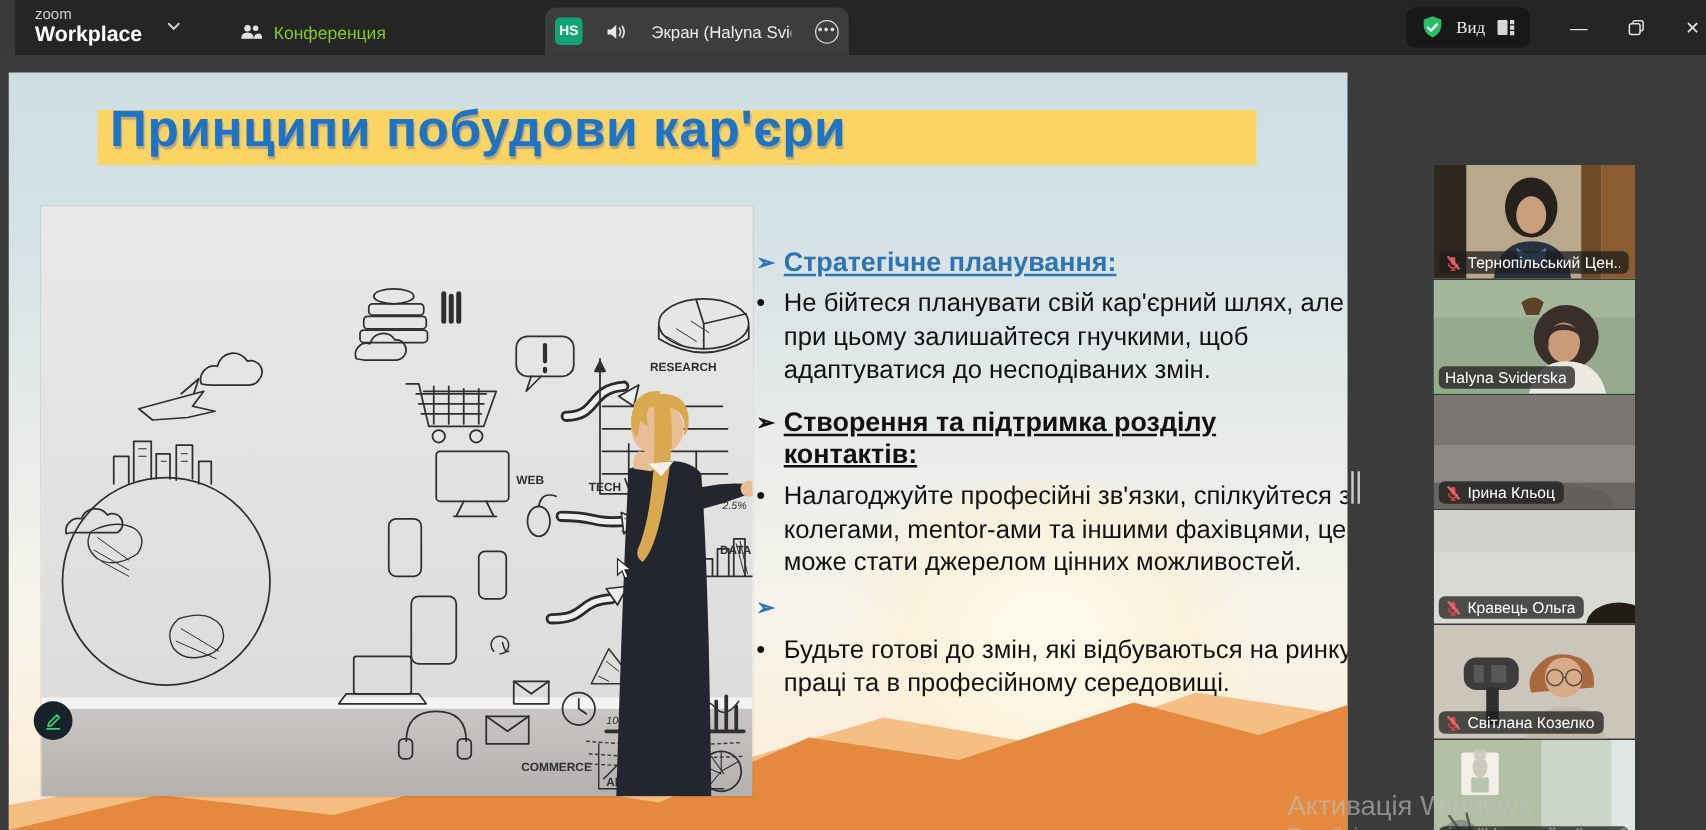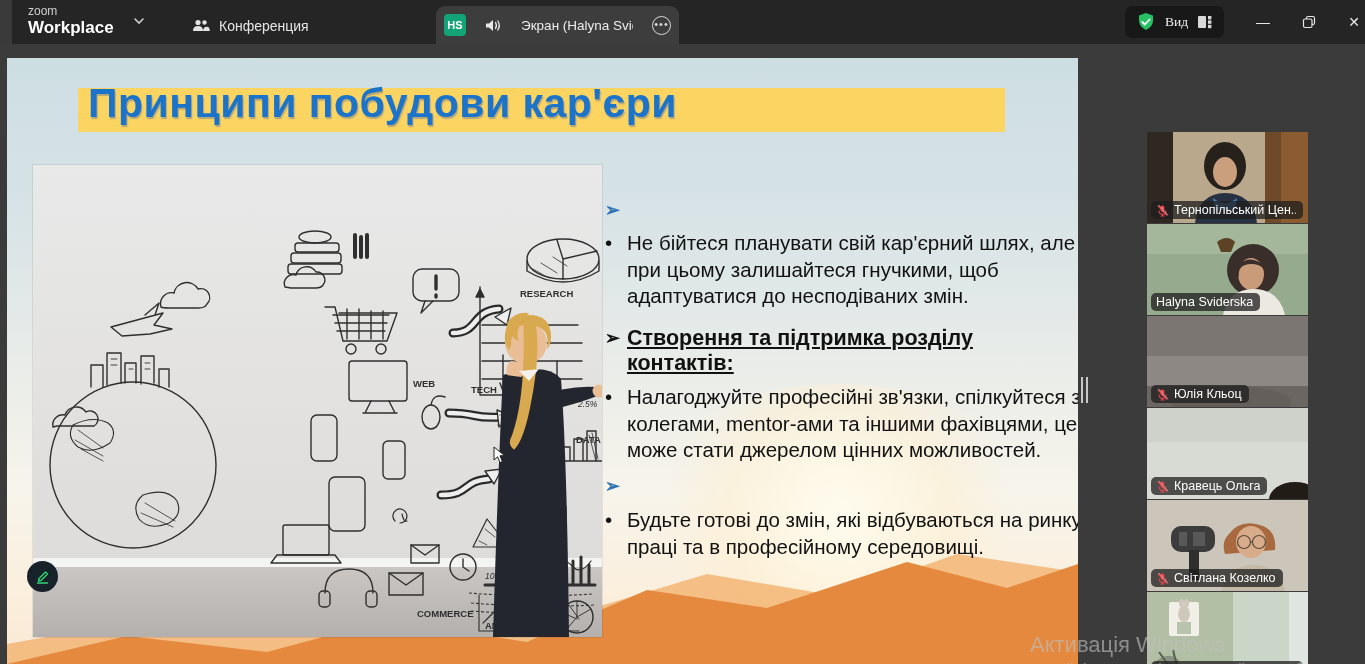--- a/index.html
+++ b/index.html
@@ -7,21 +7,21 @@
               font-family:"Liberation Sans", sans-serif; }
   #app { position:relative; width:1365px; height:664px; overflow:hidden; }
 
   
   .topbar { position:absolute; left:12px; top:0; width:1365px; height:44px; background:#252525; }
   .logo-block { position:absolute; left:16px; top:5px; color:#fff; cursor:default; }
   .logo-zoom { font-size:12px; color:#d0d0d0; line-height:13px; }
   .logo-workplace { font-size:17px; font-weight:bold; color:#ffffff; line-height:19px; }
   .logo-chevron { position:absolute; left:120px; top:14px; width:14px; height:14px; color:#cfcfcf; }
   .meeting-tab { position:absolute; left:170px; top:0; height:52px; display:flex; align-items:center; gap:9px;
-                 color:#e5e5e5; font-size:14px; padding:0 10px; }
+                 color:#84cc16; font-size:14px; padding:0 10px; }
   .share-tab { position:absolute; left:424px; top:6px; width:243px; height:38px; background:#3d3d3d;
                border-radius:9px 9px 0 0; display:flex; align-items:center; padding:0 8px; gap:19px; }
   .hs-avatar { width:22px; height:22px; border-radius:4px; background:#12a377; color:#fff; font-size:11px;
                font-weight:bold; display:flex; align-items:center; justify-content:center; flex:0 0 auto; }
   .share-tab-label { color:#ececec; font-size:13.5px; white-space:nowrap; overflow:hidden; flex:1; }
   .tab-more { width:19px; height:19px; border:1.4px solid #d9d9d9; border-radius:50%; color:#d9d9d9;
               font-size:11px; line-height:15px; text-align:center; letter-spacing:1px; flex:0 0 auto; }
   .view-pill { position:absolute; left:1113px; top:6px; height:32px; background:#181818; border-radius:7px;
                display:flex; align-items:center; gap:9px; padding:0 11px;font-family:Liberation Serif, serif; }
   .view-label { color:#f0f0f0; font-size:13.5px; }
@@ -292,20 +292,21 @@
           <path d="M472 176 q-2 -26 24 -26 q22 0 22 22 q0 8 -4 12 q4 -22 -16 -24 q-20 -2 -20 20 q-2 10 -6 -4z" fill="#d9a94f"></path>
           <path d="M474 158 q8 -12 22 -10 q-16 16 -10 28 q-10 -4 -12 -18z" fill="#d9a94f"></path>
           <path d="M500 150 q14 26 10 92 q-2 34 -10 44 q-8 -4 -4 -14 q8 -40 -4 -110 z" fill="#d9a94f" transform="rotate(8 500 150)"></path>
           <path d="M486 206 l10 10 l10 -12" fill="#f4f0ea"></path>
         </g>
       </svg>
 
       <div class="txt-block" style="left:598px; top:140px;">
         <div class="sec-head head-blue">
           <span class="arrow">➢</span>
+          <span class="htxt">Стратегічне планування:</span>
         </div>
       </div>
       <div class="txt-block" style="left:598px; top:172px;">
         <div class="sec-bullet">
             <span class="dot">•</span>
           <span>Не бійтеся планувати свій кар'єрний шлях, але при цьому залишайтеся гнучкими, щоб адаптуватися до несподіваних змін.</span>
           </div>
       </div>
 
       <div class="txt-block" style="left:598px; top:268px;">
@@ -396,21 +397,21 @@
           <rect x="0" y="70" width="161" height="21" fill="#6b6661"></rect>
           <ellipse cx="84" cy="86" rx="60" ry="16" fill="#5f5a55" opacity="0.6"></ellipse>
         </svg>
         <div class="badge">
           <svg class="mic" viewBox="0 0 14 14">
             <rect x="5" y="1.5" width="4" height="7" rx="2" fill="#e8484f"></rect>
             <path d="M3.2 7 q0 4 3.8 4 q3.8 0 3.8-4 M7 11 v2 M4.8 13 h4.4" stroke="#e8484f" stroke-width="1.1" fill="none"></path>
             <path d="M2 1.5 L12 12.5" stroke="#e8484f" stroke-width="1.6"></path>
             <path d="M3 1 L13 12" stroke="#fff" stroke-width="0.7" opacity="0.7"></path>
           </svg>
-          <span class="pname">Юлія Кльоц</span>
+          <span class="pname">Ірина Кльоц</span>
         </div>
       </div>
 
       <div class="tile">
         <svg class="cam" viewBox="0 0 161 91" preserveAspectRatio="none">
           <rect width="161" height="91" fill="#d8dad4"></rect>
           <rect x="0" y="0" width="161" height="34" fill="#cfd1cb"></rect>
           <ellipse cx="148" cy="92" rx="26" ry="18" fill="#221c16"></ellipse>
         </svg>
         <div class="badge">

